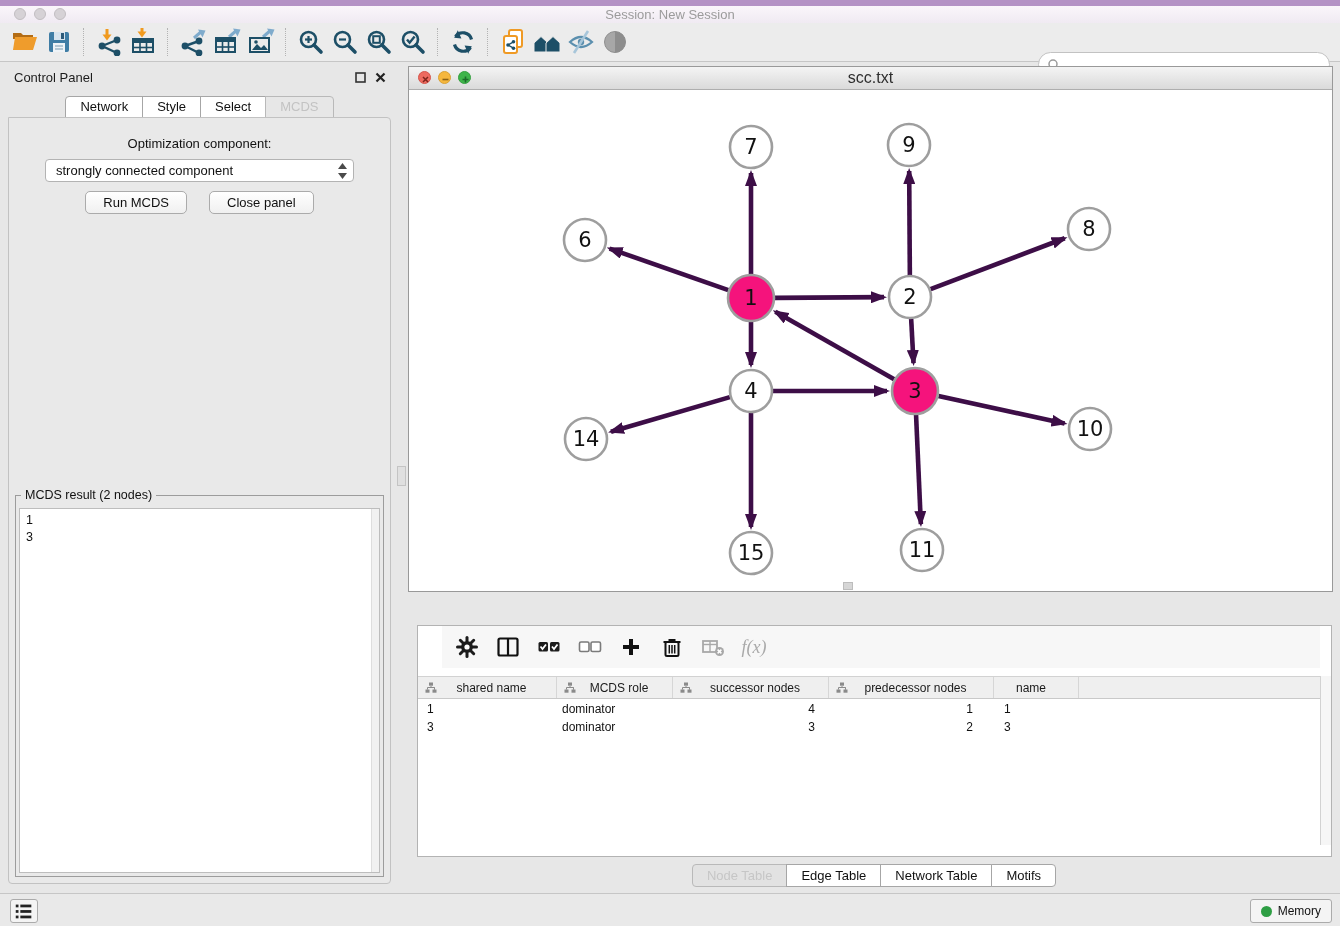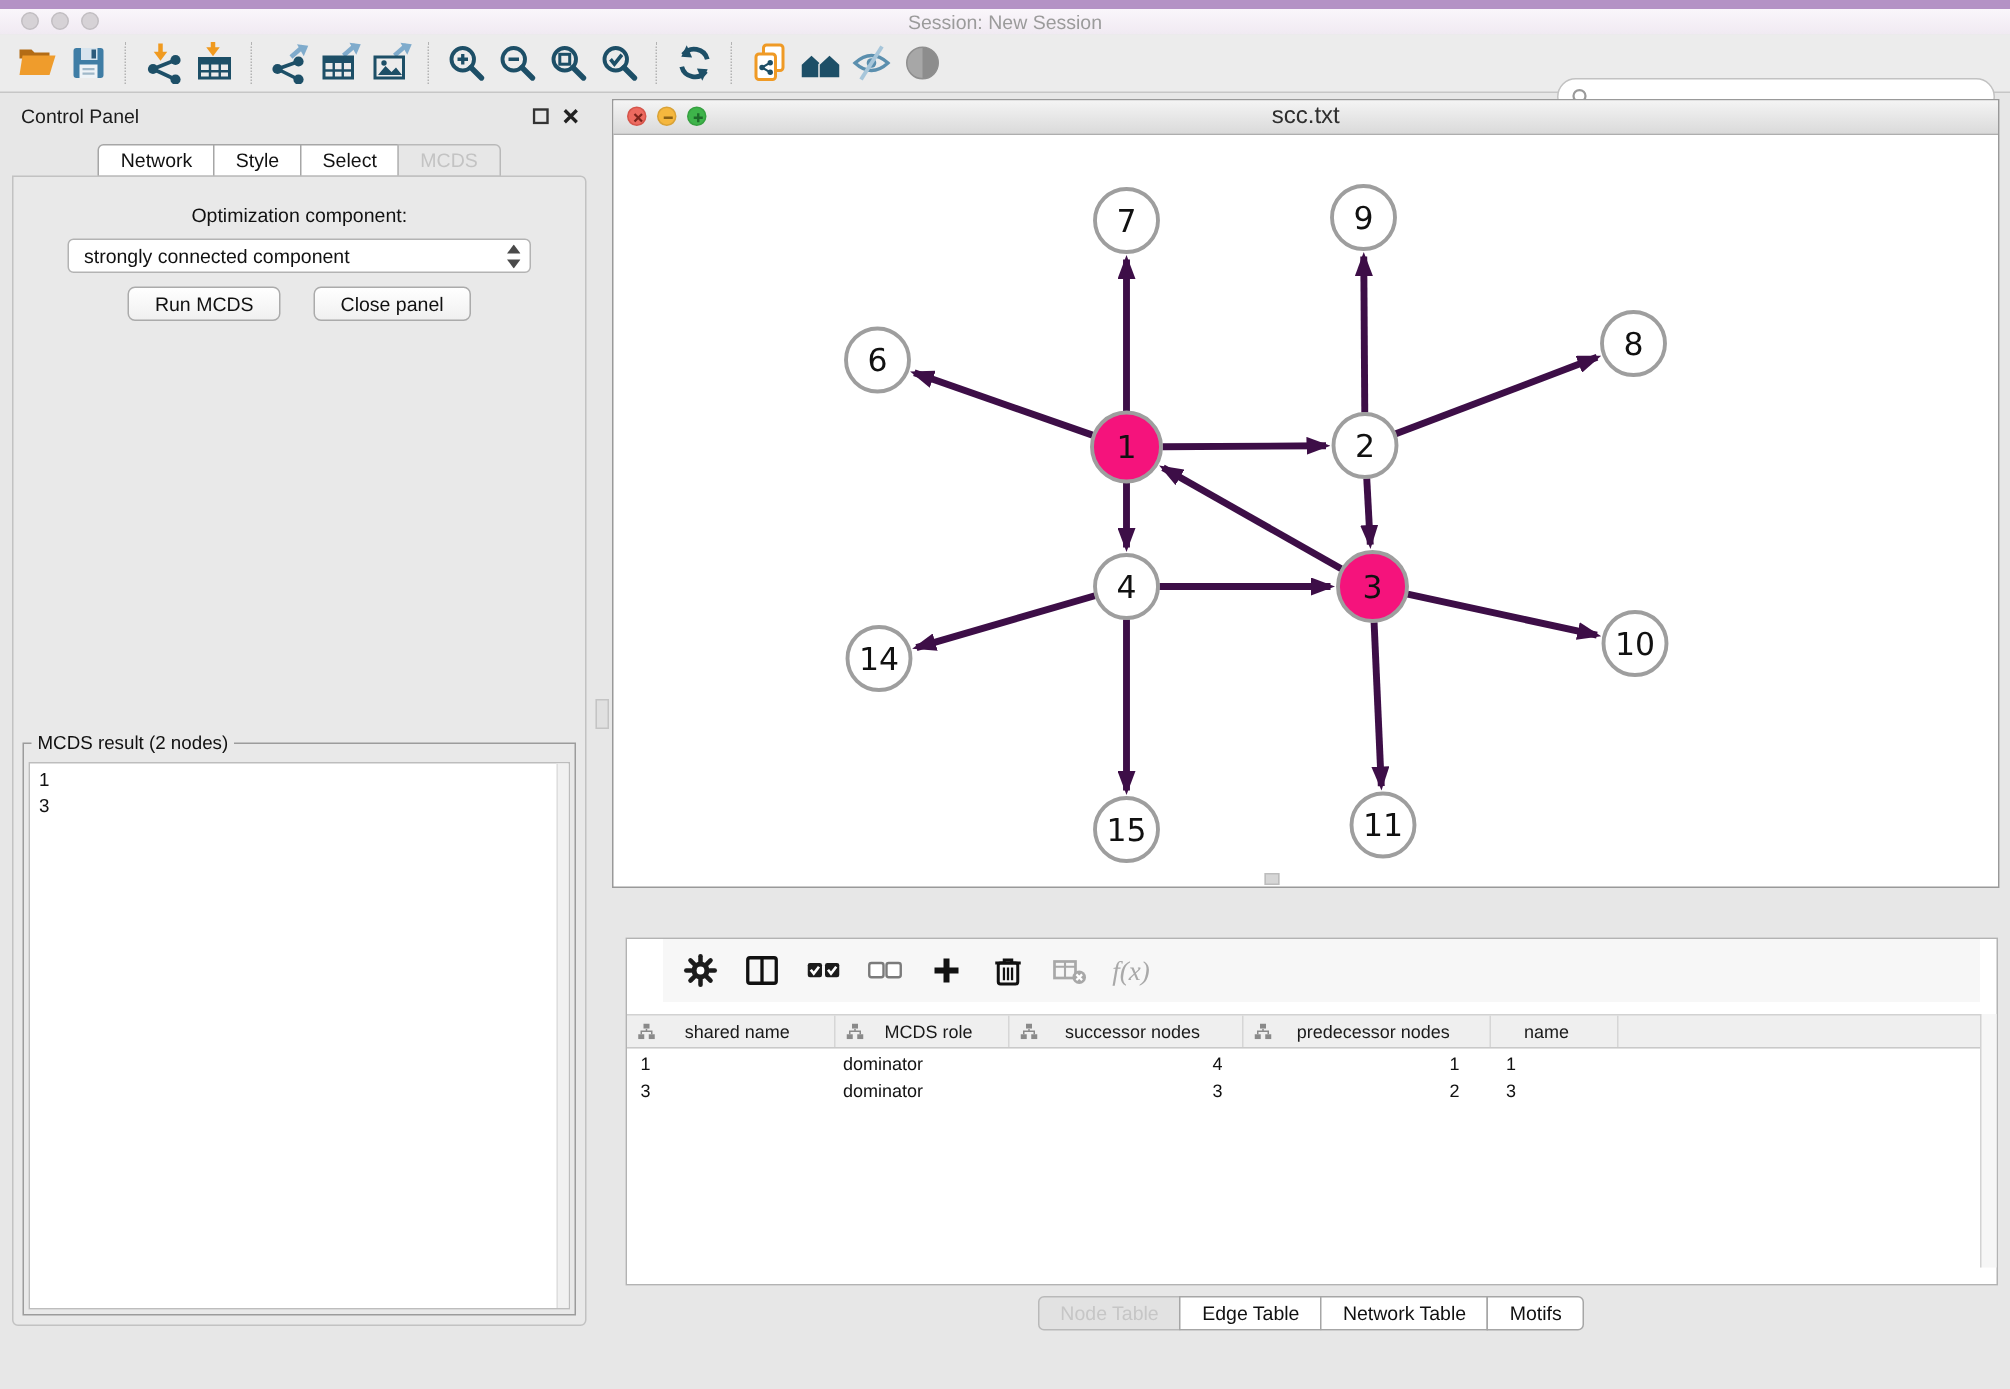--- a/index.html
+++ b/index.html
@@ -538,14 +538,32 @@
     </div>
     <div class="tp-scroll"></div>
   </div>
   <div class="tp-tabs">
     <span class="tab sel-gray-l">Node Table</span>
     <span class="tab mid">Edge Table</span>
     <span class="tab mid">Network Table</span>
     <span class="tab last">Motifs</span>
   </div>
 
+  <div class="statusbar">
+    <span class="sb-btn sb-list">
+      <svg width="24" height="22" viewBox="0 0 26 24">
+        <g fill="#222">
+            <rect x="4" y="5" width="3" height="3"></rect>
+            <rect x="4" y="11" width="3" height="3"></rect>
+            <rect x="4" y="17" width="3" height="3"></rect>
+        <rect x="9" y="5" width="12" height="3"></rect>
+            <rect x="9" y="11" width="12" height="3"></rect>
+            <rect x="9" y="17" width="12" height="3"></rect>
+          </g>
+        </svg>
+      </span>
+    <span class="sb-btn sb-mem">
+      <span class="mem-dot"></span>
+      <span>Memory</span>
+      </span>
+  </div>
 
 </div>
 
 </body></html>

